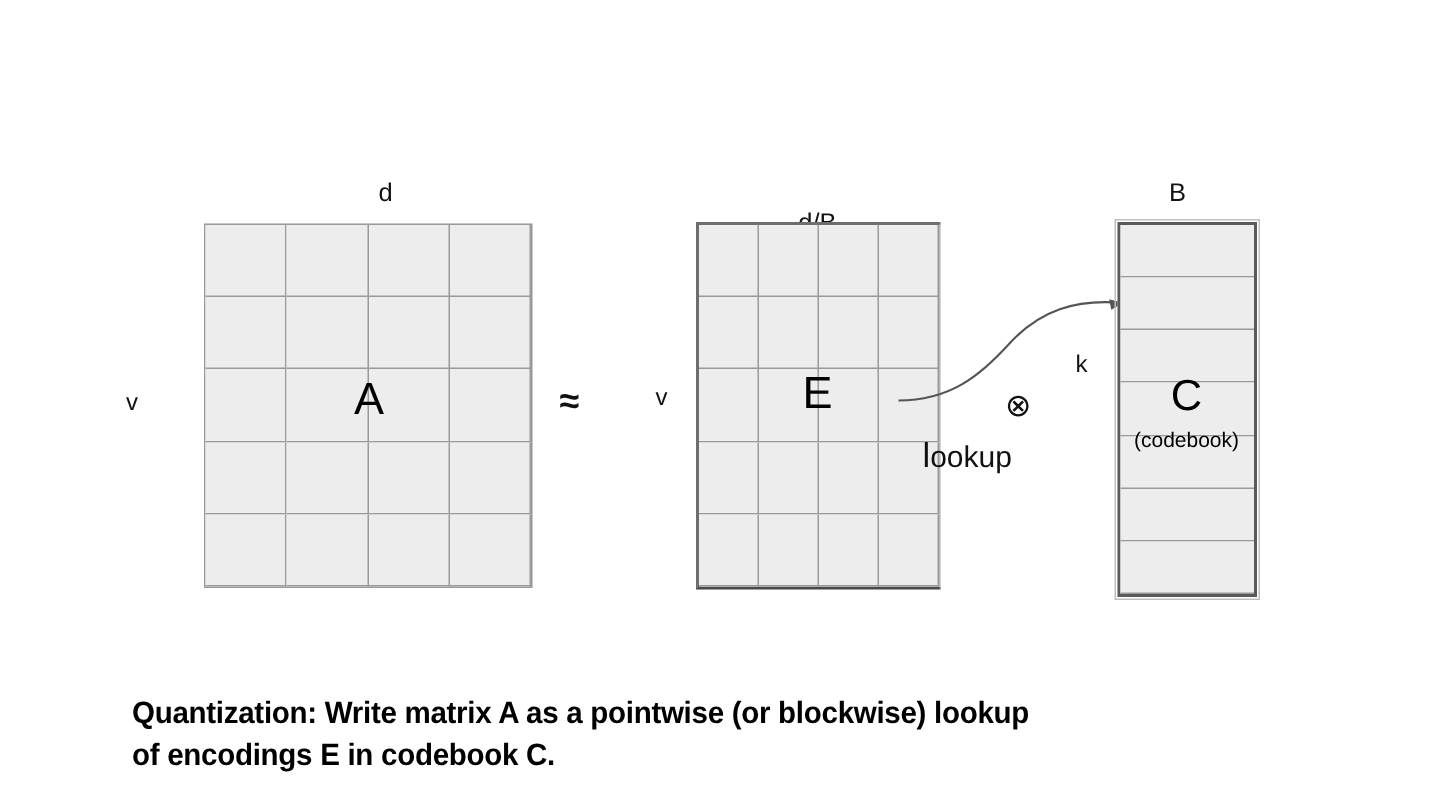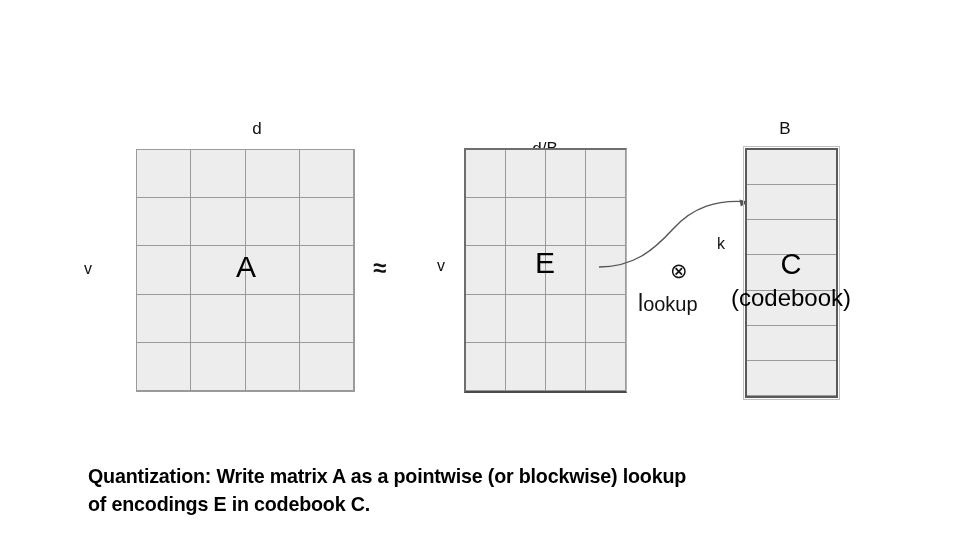--- a/index.html
+++ b/index.html
@@ -104,39 +104,39 @@
     font-family: "Liberation Sans", sans-serif;
     color: #000000;
     line-height: 1;
     white-space: nowrap;
     text-align: center;
   }
   #glyph-a { left: 206px; top: 252px; width: 80px; font-size: 30px; }
   #glyph-e { left: 505px; top: 248px; width: 80px; font-size: 30px; }
   #glyph-c { left: 751px; top: 250px; width: 80px; font-size: 29px; }
   #glyph-c-sub {
-    left: 716px; top: 286px; width: 150px; font-size: 24px;
+    left: 716px; top: 286px; width: 150px; font-size: 14px;
   }
 
   
   #approx {
     left: 373px;
     top: 256px;
     font-size: 24px;
     font-weight: bold;
   }
 
   
   #lookup-op {
     left: 670px;
     top: 260px;
     font-size: 21px;
   }
   #lookup-label {
-    left: 638px;
+    left: 615px;
     top: 292px;
     font-size: 20px;
   }
   #lookup-label .tall { font-size: 23px; }
   #lookup-label .rest { font-size: 20px; }
 
   
   #arrow-svg {
     position: absolute;
     left: 595px;

